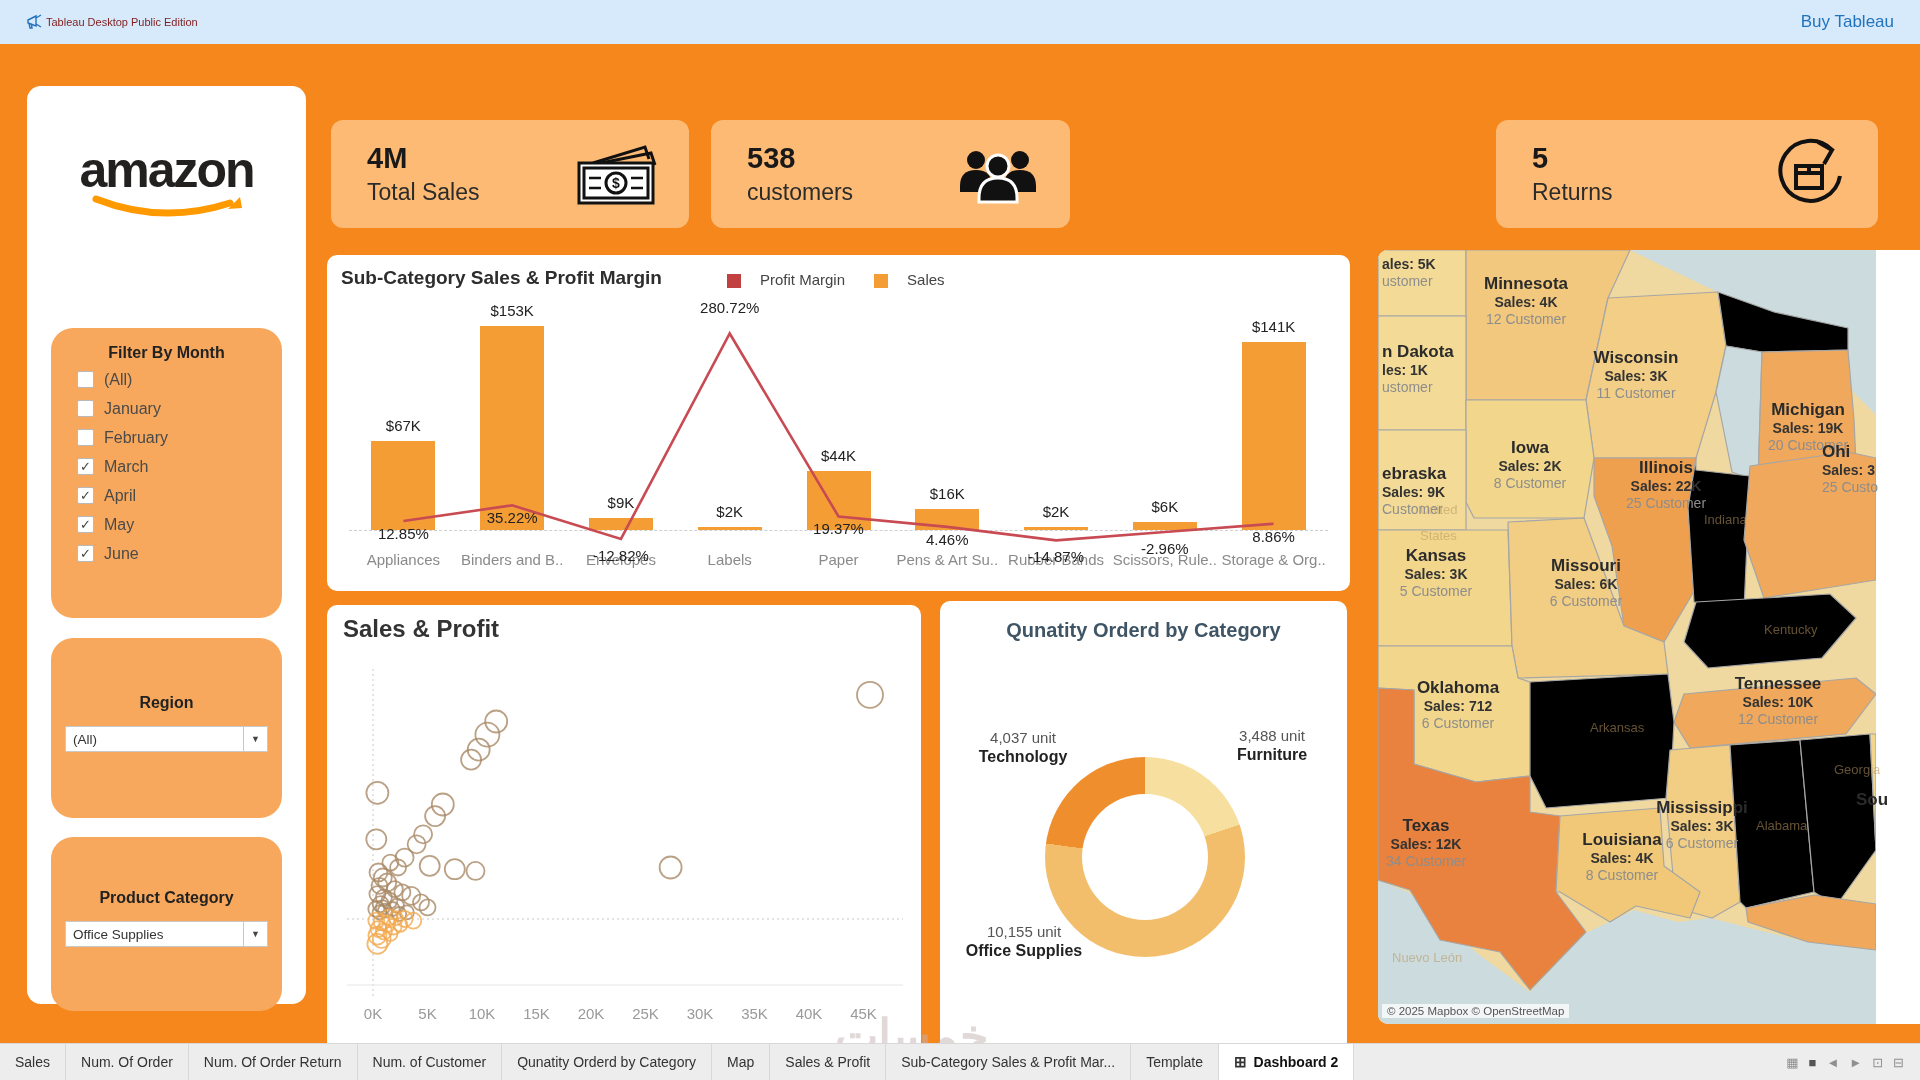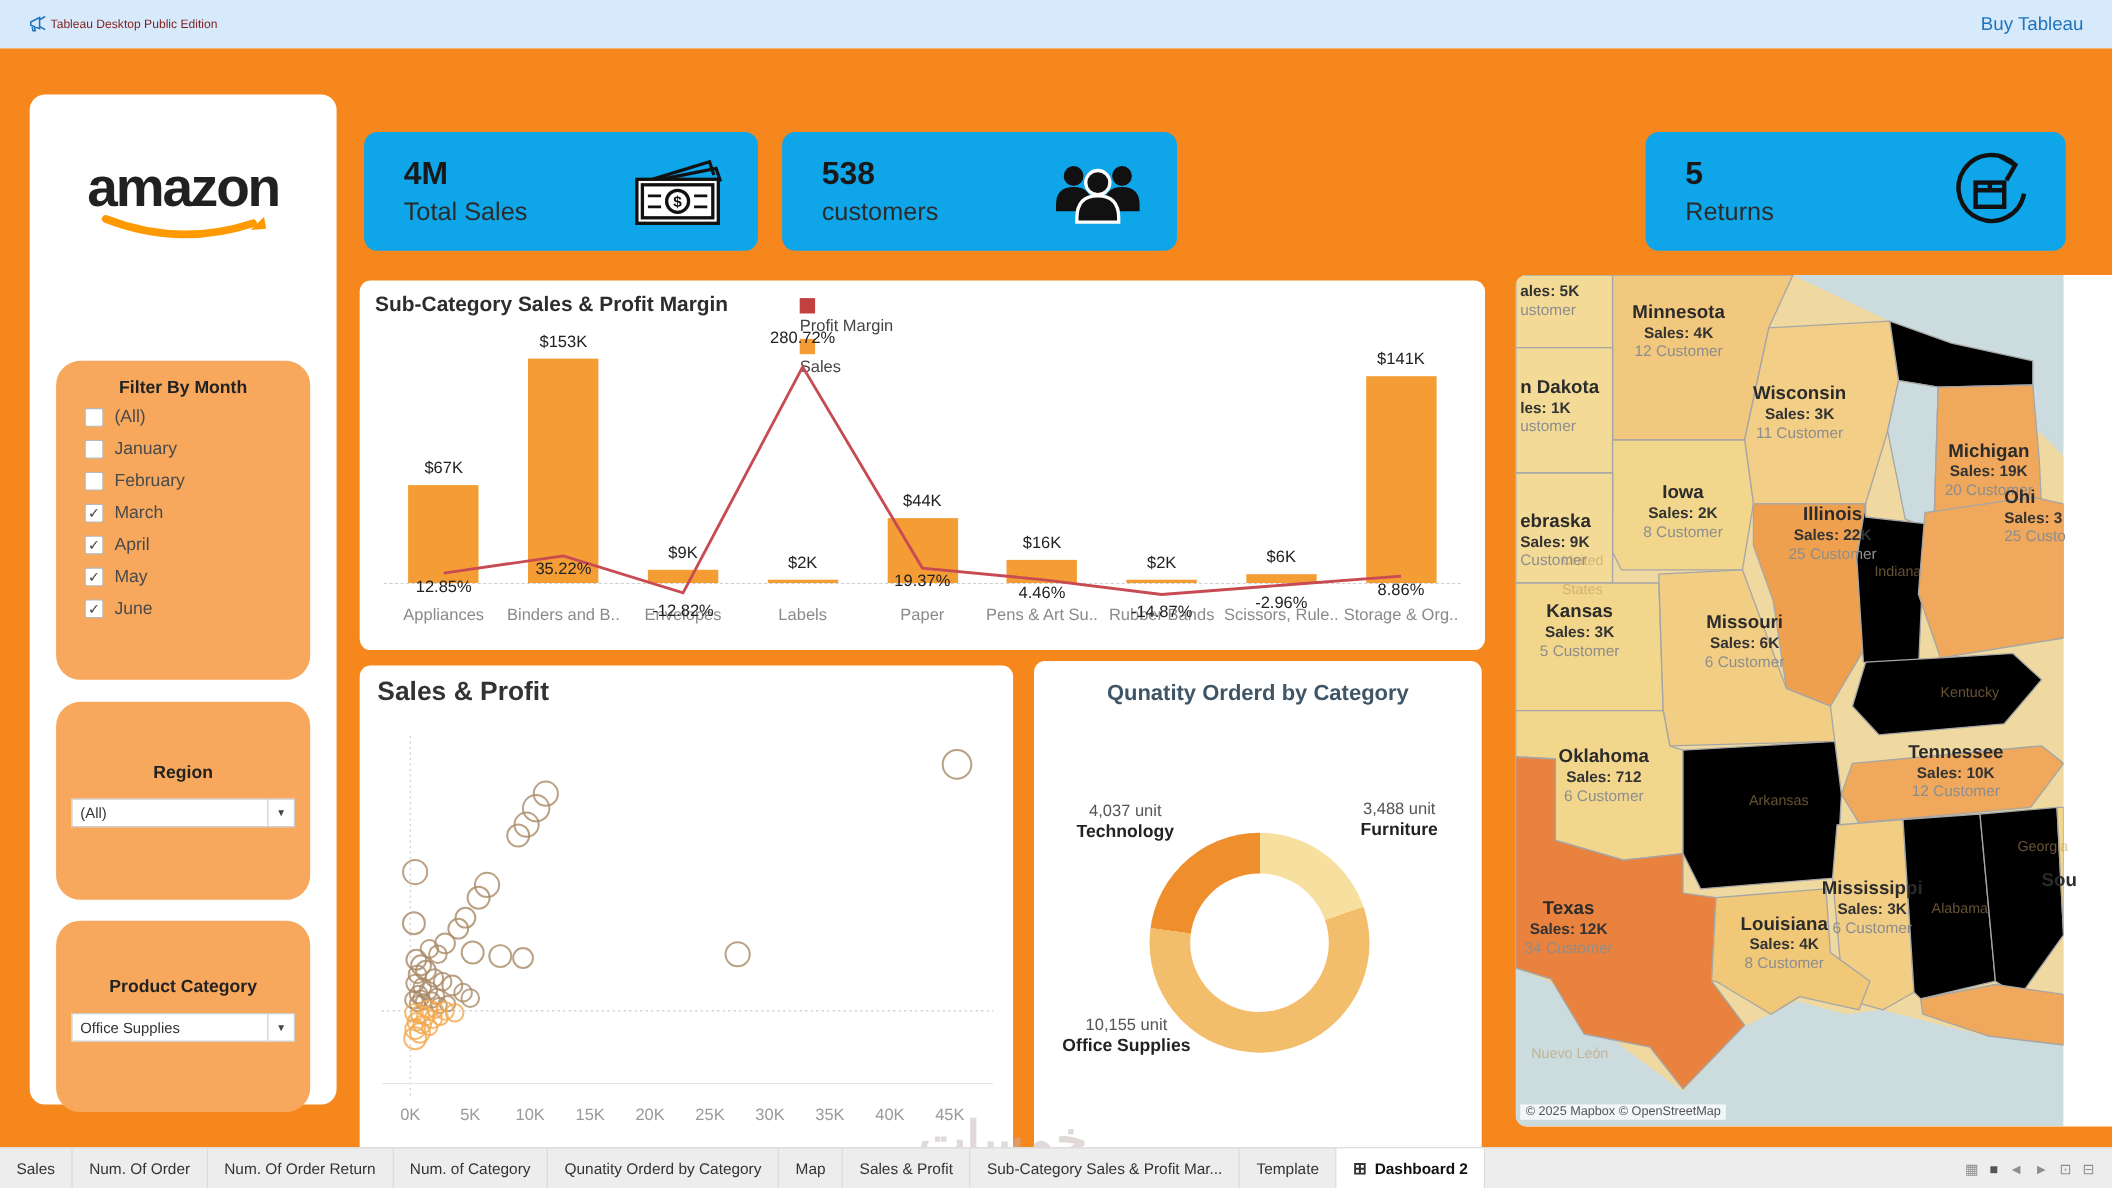--- a/index.html
+++ b/index.html
@@ -32,31 +32,31 @@
   .opt-lbl { margin-left:10px; font-size:16px; color:#4a4a4a; }
   .region-card { top:552px; height:180px; }
   .pc-card { top:751px; height:174px; }
   .select { margin:14px 14px 0 14px; height:26px; background:#fff; border:1px solid #c9c9c9;
             display:flex; align-items:center; }
   .select .val { flex:1; font-size:13.5px; color:#333; padding-left:7px; }
   .select .caret { width:24px; height:100%; border-left:1px solid #c9c9c9; display:flex;
                    align-items:center; justify-content:center; font-size:9px; color:#444; }
 
   
-  .kpi { position:absolute; top:76px; height:108px; background:#0ea5e9; border-radius:12px;
+  .kpi { position:absolute; top:76px; height:108px; background:#fdba74; border-radius:12px;
          display:flex; align-items:center; padding:0 28px 0 36px; }
   .kpi .txt { flex:1; }
   .kpi .v { font-size:29px; font-weight:700; color:#191919; }
   .kpi .l { font-size:23px; color:#2b2b2b; margin-top:4px; }
   .kpi svg { flex:0 0 auto; }
 
   
   .bar-panel { left:327px; top:211px; width:1023px; height:336px; border-radius:10px; }
   .bar-title { position:absolute; left:14px; top:12px; font-size:19px; font-weight:700; color:#2d2d2d; }
-  .legend { position:absolute; left:400px; top:16px; display:flex; align-items:flex-start; gap:3px;flex-direction:column; }
+  .legend { position:absolute; left:400px; top:16px; display:flex; align-items:flex-end; gap:19px; }
   .legend .sw { width:14px; height:14px; }
   .legend .lt { font-size:15px; color:#444; margin-right:10px; }
   .baseline { position:absolute; left:22px; width:979px; top:275px; border-top:1px dashed #cfcfcf; }
   .bar { position:absolute; }
   .bar-val { position:absolute; font-size:15px; color:#222; text-align:center; width:90px; }
   .bar-pct { position:absolute; font-size:15px; color:#222; text-align:center; width:100px; z-index:4; }
   .bar-cat { position:absolute; top:296px; font-size:15px; color:#8a8a8a; text-align:center; width:120px;
              white-space:nowrap; overflow:hidden; }
   #bar-line { position:absolute; left:0; top:0; z-index:3; pointer-events:none; }
 
@@ -511,21 +511,21 @@
         <div class="tab">
           <span>Sales</span>
         </div>
         <div class="tab">
           <span>Num. Of Order</span>
         </div>
         <div class="tab">
           <span>Num. Of Order Return</span>
         </div>
         <div class="tab">
-          <span>Num. of Category</span>
+          <span>Num. of Customer</span>
         </div>
         <div class="tab">
           <span>Qunatity Orderd by Category</span>
         </div>
         <div class="tab">
           <span>Map</span>
         </div>
         <div class="tab">
           <span>Sales &amp; Profit</span>
         </div>

